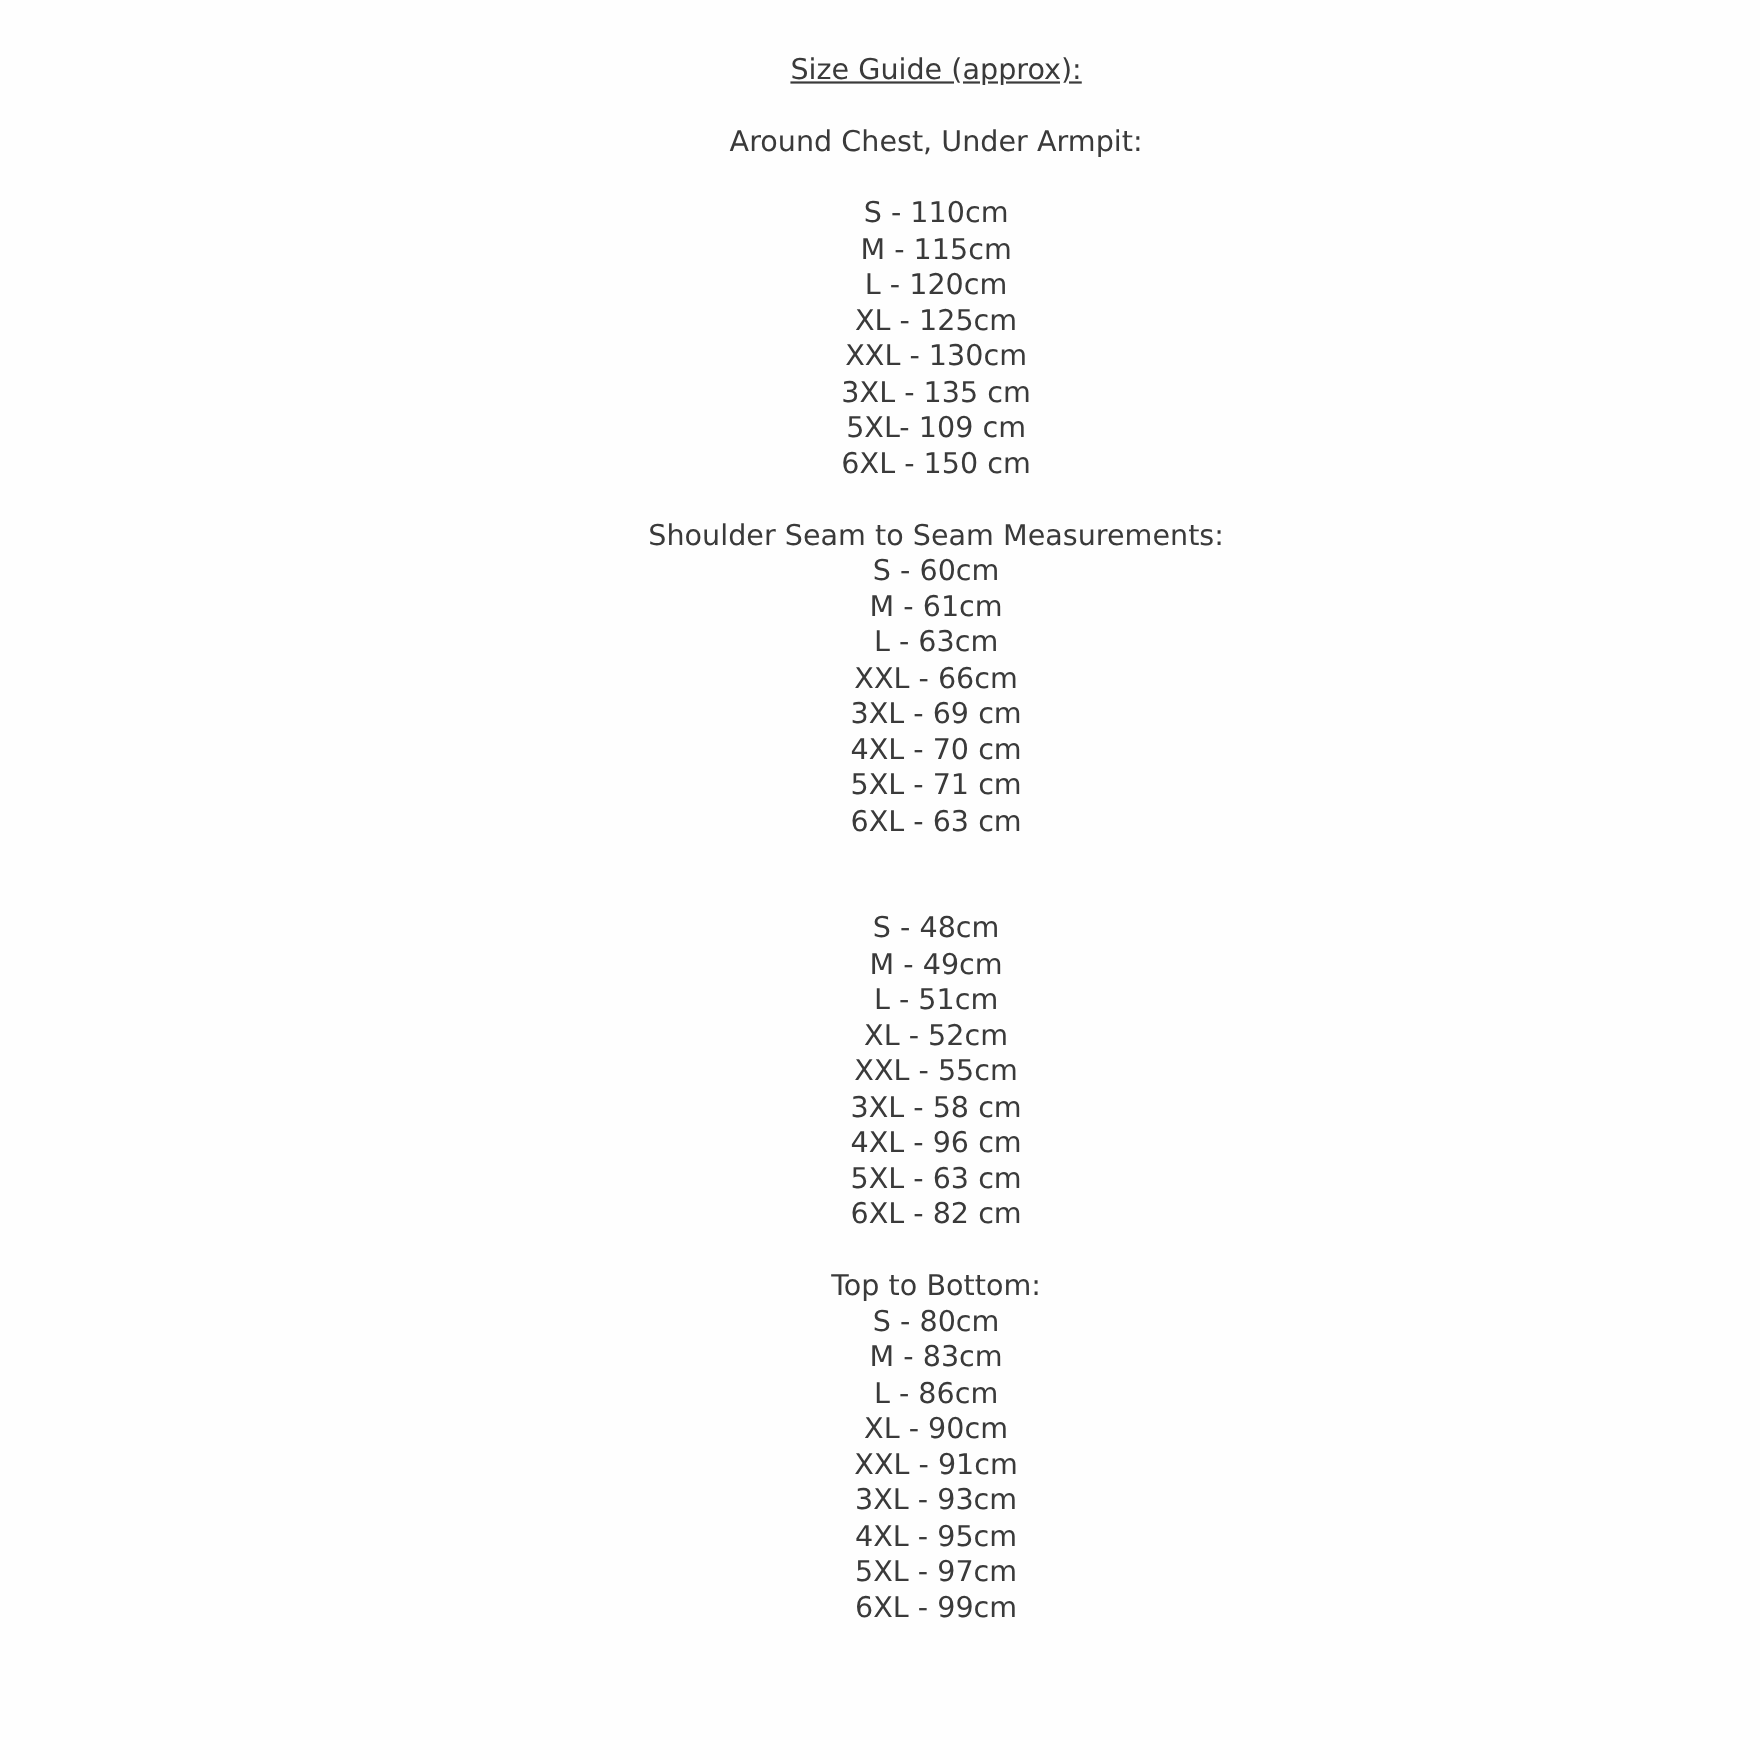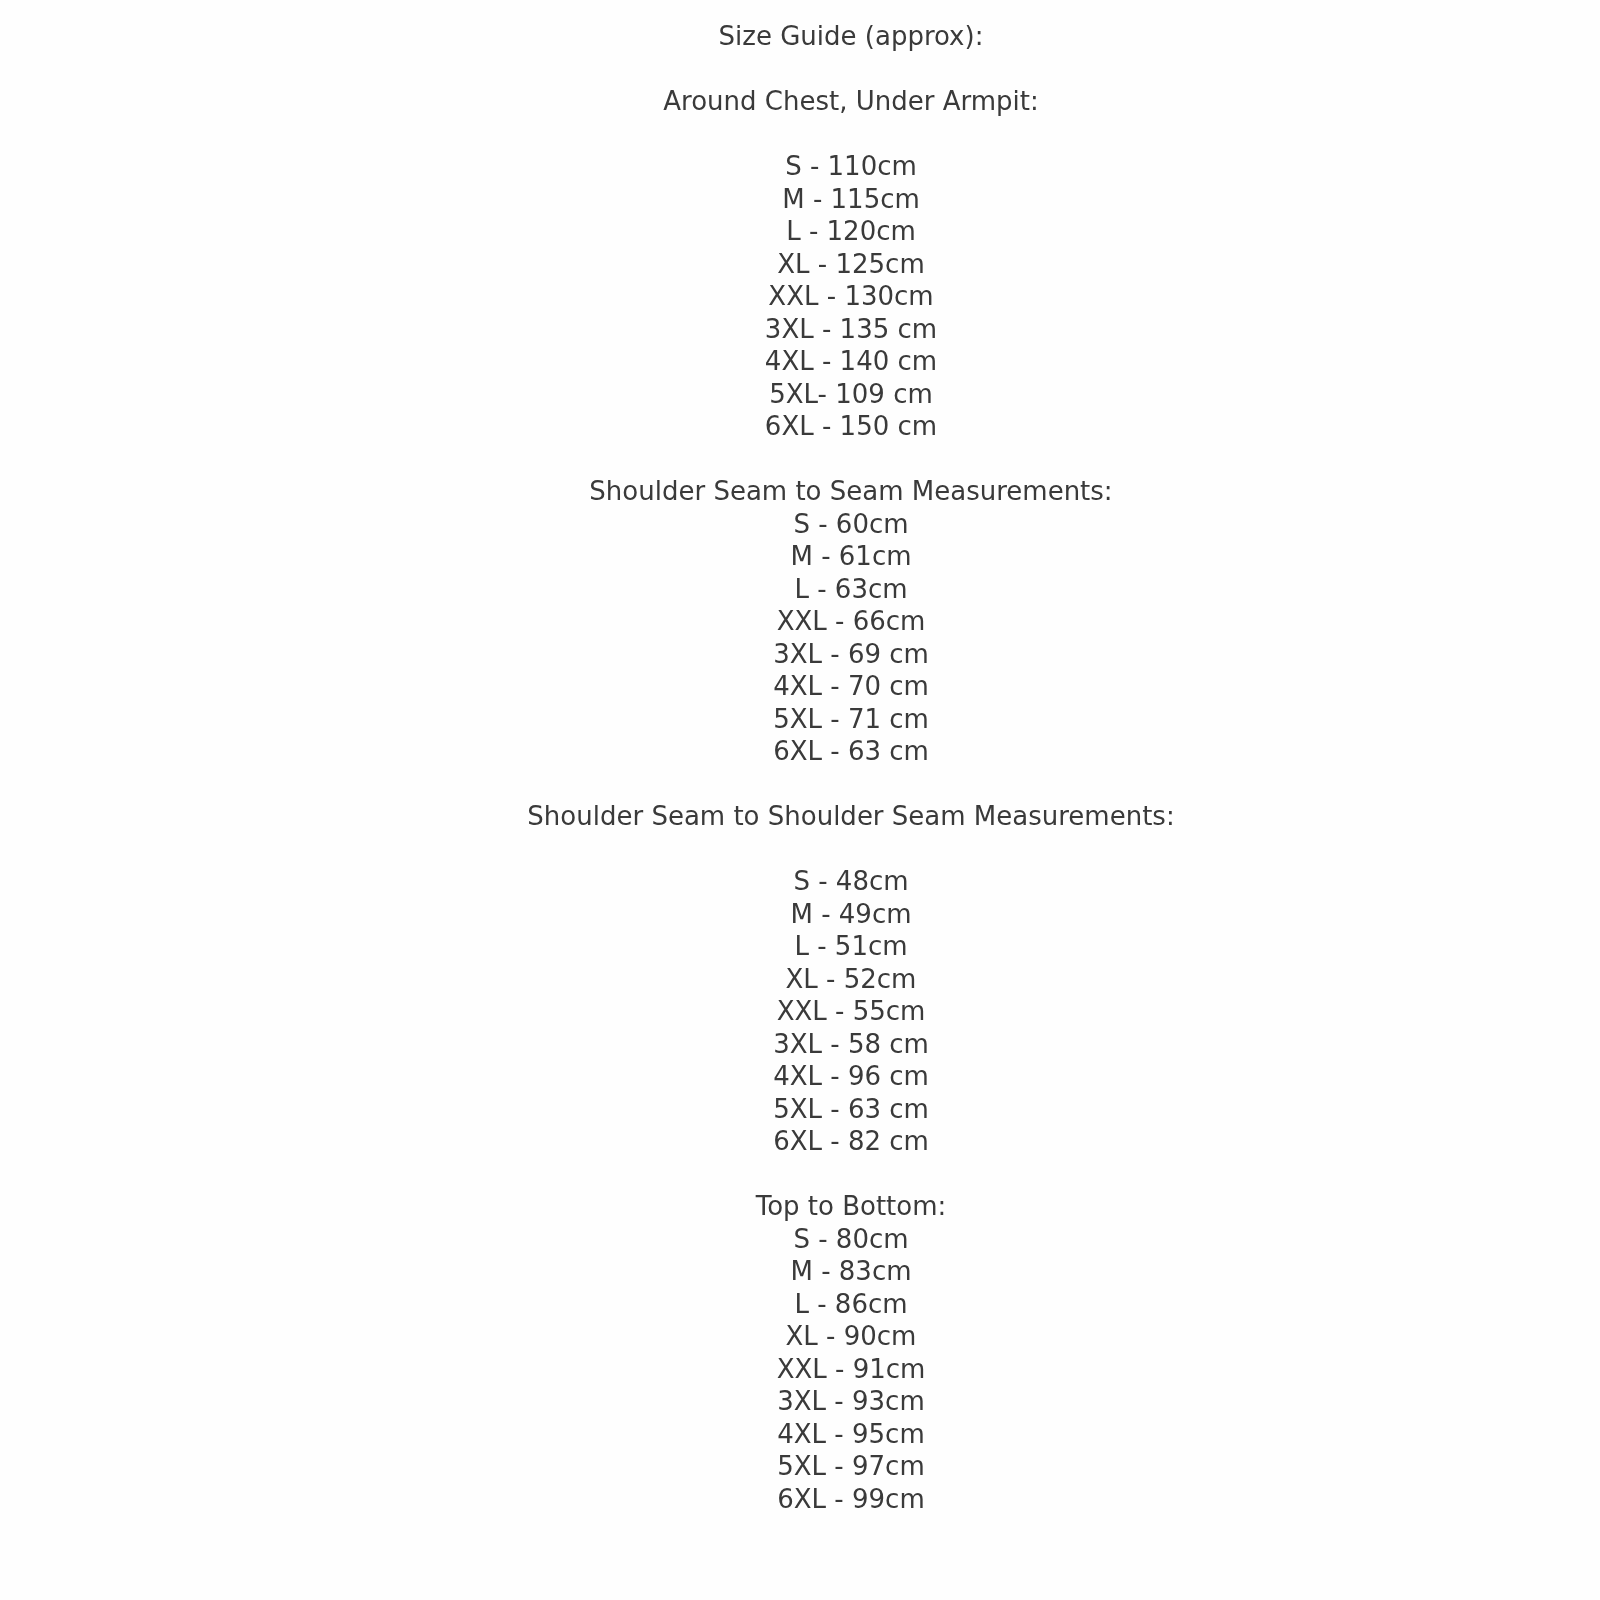--- a/index.html
+++ b/index.html
@@ -21,55 +21,55 @@
     font-family: "DejaVu Sans", sans-serif;
     font-size: 26px;
     line-height: 32.5px;
     color: #3a3a3a;
   }
   .line {
     height: 32.5px;
     white-space: pre;
   }
   .page-title {
+    text-decoration: underline;
+    margin-top: 28px;
   }
   .blank-line {
     
   }
 </style>
 </head>
 <body style="background: rgb(254, 254, 254);">
 
 <div class="content" style="color: rgb(58, 58, 58);">
   <div class="line page-title">Size Guide (approx):</div>
   <div id="sections">
       <div class="line blank-line">&nbsp;</div>
       <div class="line section-heading">Around Chest, Under Armpit:</div>
       <div class="line blank-line">&nbsp;</div>
       <div class="line size-item">S - 110cm</div>
       <div class="line size-item">M - 115cm</div>
       <div class="line size-item">L - 120cm</div>
       <div class="line size-item">XL - 125cm</div>
       <div class="line size-item">XXL - 130cm</div>
       <div class="line size-item">3XL - 135 cm</div>
-      <div class="line size-item">4XL - 140 cm</div>
       <div class="line size-item">5XL- 109 cm</div>
       <div class="line size-item">6XL - 150 cm</div>
       <div class="line blank-line">&nbsp;</div>
       <div class="line section-heading">Shoulder Seam to Seam Measurements:</div>
       <div class="line size-item">S - 60cm</div>
       <div class="line size-item">M - 61cm</div>
       <div class="line size-item">L - 63cm</div>
       <div class="line size-item">XXL - 66cm</div>
       <div class="line size-item">3XL - 69 cm</div>
       <div class="line size-item">4XL - 70 cm</div>
       <div class="line size-item">5XL - 71 cm</div>
       <div class="line size-item">6XL - 63 cm</div>
       <div class="line blank-line">&nbsp;</div>
-      <div class="line section-heading">Shoulder Seam to Shoulder Seam Measurements:</div>
       <div class="line blank-line">&nbsp;</div>
       <div class="line size-item">S - 48cm</div>
       <div class="line size-item">M - 49cm</div>
       <div class="line size-item">L - 51cm</div>
       <div class="line size-item">XL - 52cm</div>
       <div class="line size-item">XXL - 55cm</div>
       <div class="line size-item">3XL - 58 cm</div>
       <div class="line size-item">4XL - 96 cm</div>
       <div class="line size-item">5XL - 63 cm</div>
       <div class="line size-item">6XL - 82 cm</div>

